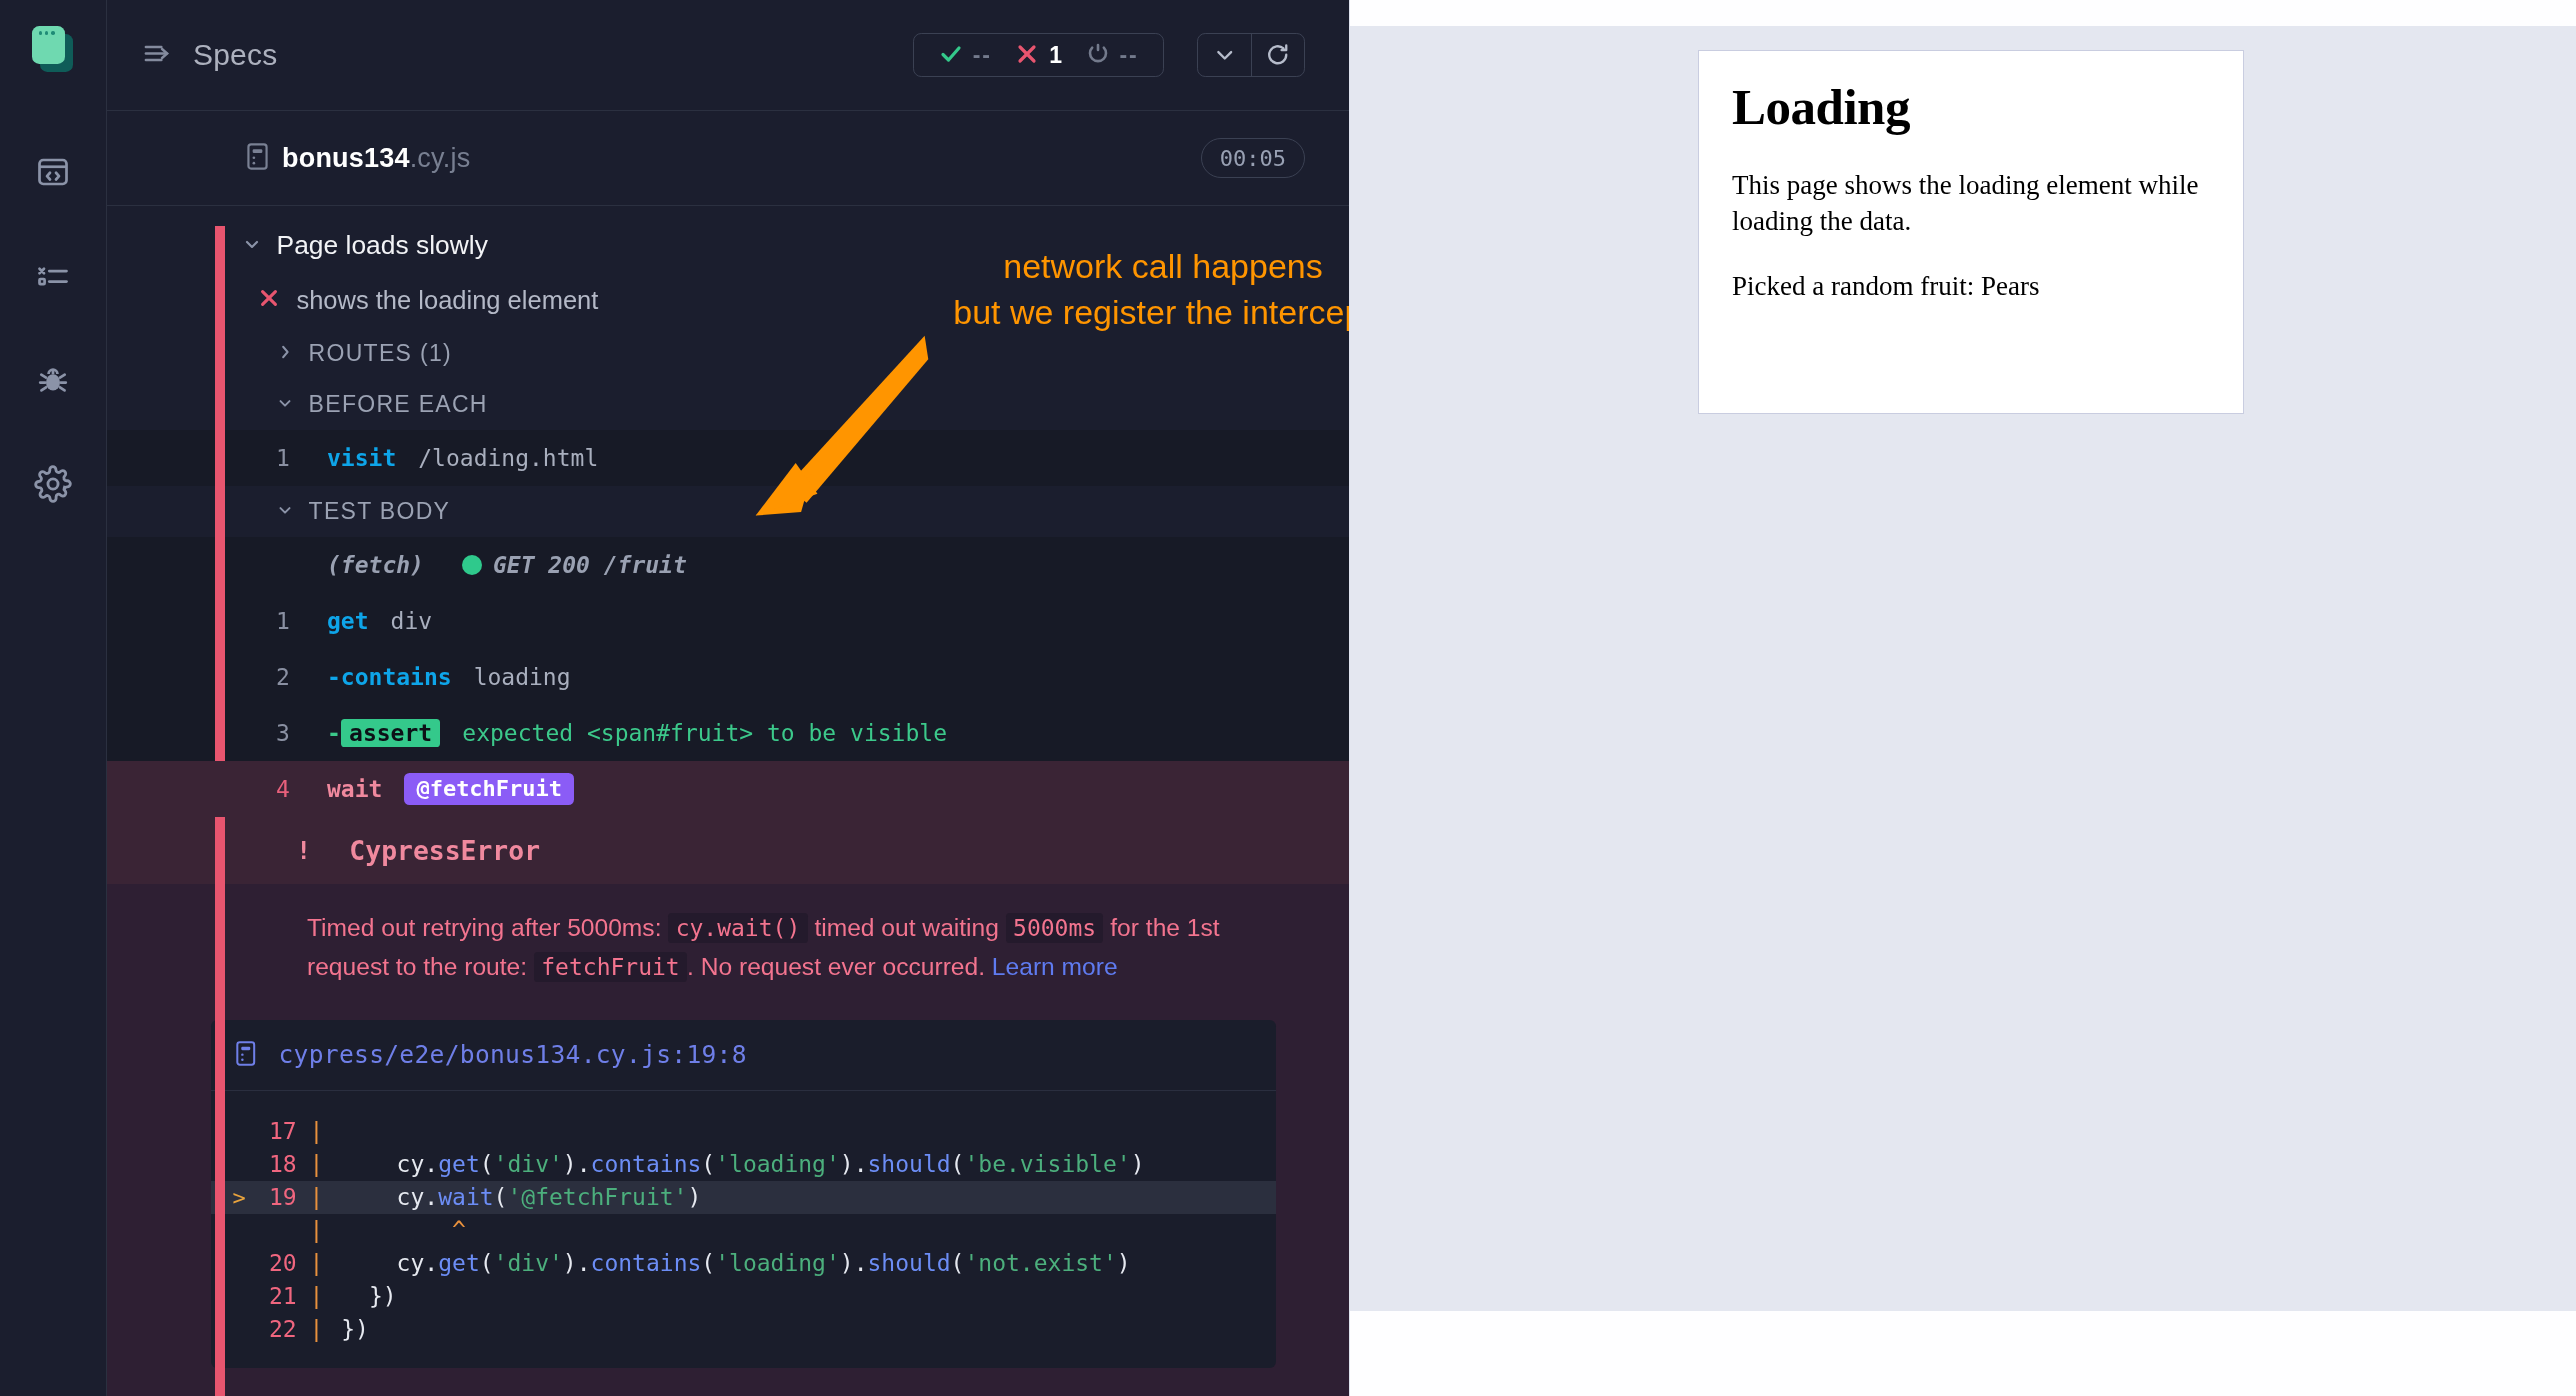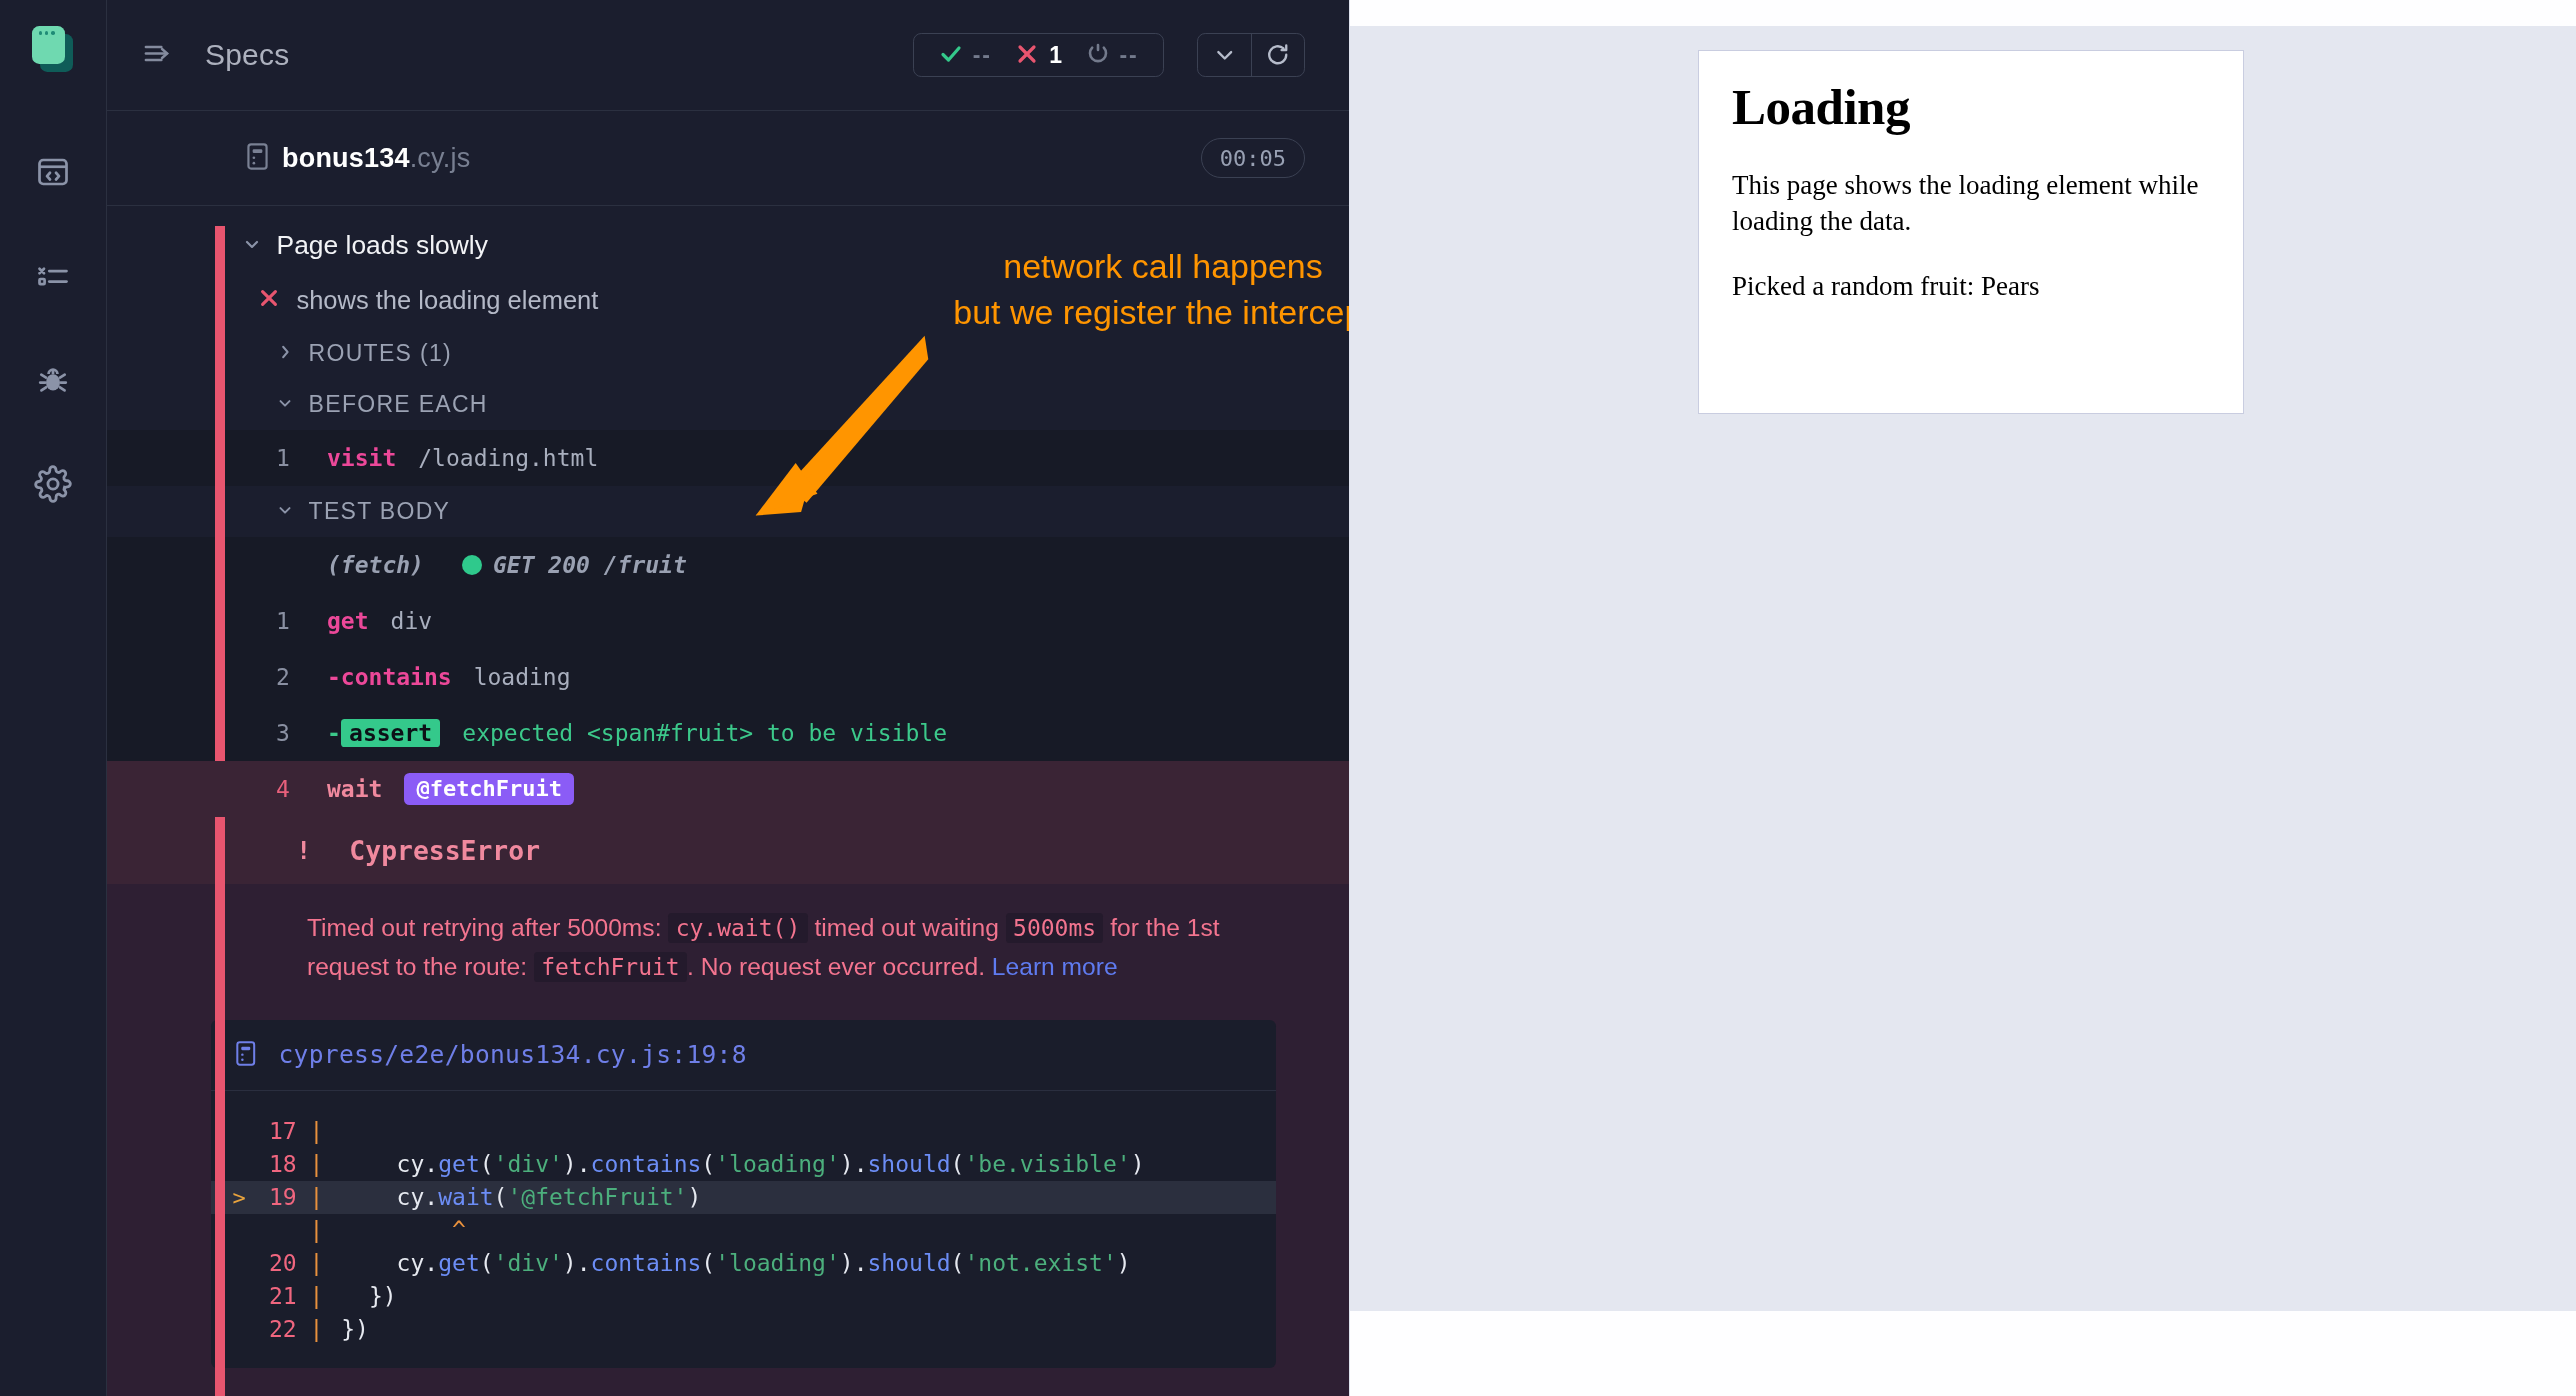--- a/index.html
+++ b/index.html
@@ -37,21 +37,21 @@
 
   
   .reporter {
     width: 1242px; flex: 0 0 1242px; height: 1396px;
     background: #1b1e2e; position: relative; overflow: hidden;
   }
   .rep-header {
     height: 111px; display: flex; align-items: center;
     padding: 0 44px 0 35px; border-bottom: 0.9px solid #2b3040;
   }
-  .rep-title-wrap { display: flex; align-items: center; gap: 32px; flex: 1; }
+  .rep-title-wrap { display: flex; align-items: center; gap: 20px; flex: 1; }
   .rep-title { color: #adb1be; font-size: 30px; letter-spacing: 0.2px; }
   .stats-box {
     display: flex; align-items: center; border: 0.9px solid #3b4153;
     border-radius: 8.2px; height: 44px; padding: 0 15.5px; gap: 5.5px; margin-right: 33px;
   }
   .stat { display: flex; align-items: center; gap: 10px; padding: 0 9px; }
   .stat-val { font-size: 23px; font-weight: 600; }
   .dim { color: #737a8c; letter-spacing: 1.8px; }
   .white { color: #ffffff; }
   .btn-group { display: flex; border: 0.9px solid #3b4153; border-radius: 8.2px; height: 44px; overflow: hidden; }
@@ -85,21 +85,21 @@
   .group-row { display: flex; align-items: center; padding: 12px 0 12px 169px; cursor: pointer; }
   .group-label { color: #9ba2b3; font-size: 23px; letter-spacing: 1.3px; margin-left: 14.6px; }
 
   .cmd-block { background: #171a26; }
   .cmd {
     display: flex; align-items: center; height: 56px;
     padding-left: 169px; font-family: "DejaVu Sans Mono", monospace; font-size: 23px;
     position: relative;
   }
   .cmd-num { width: 51px; color: #8a90a2; font-size: 23px; flex: 0 0 51px; }
-  .cmd-name { color: #ec4899; font-weight: 700; }
+  .cmd-name { color: #0ea5e9; font-weight: 700; }
   .cmd-msg { color: #a9afbe; margin-left: 22px; font-weight: 400; }
   .cmd-green .cmd-name, .cmd-green .cmd-msg { color: #3cc98b; }
   .assert-pill {
     background: #34c98b; color: #0d1117; border-radius: 3.6px;
     padding: 0.9px 8.2px; font-weight: 700;
   }
   .alias-pill {
     background: #8b5cf6; color: #ffffff; border-radius: 5.5px;
     padding: 3.6px 12px; font-weight: 700; margin-left: 22px; font-size: 22px;
   }

